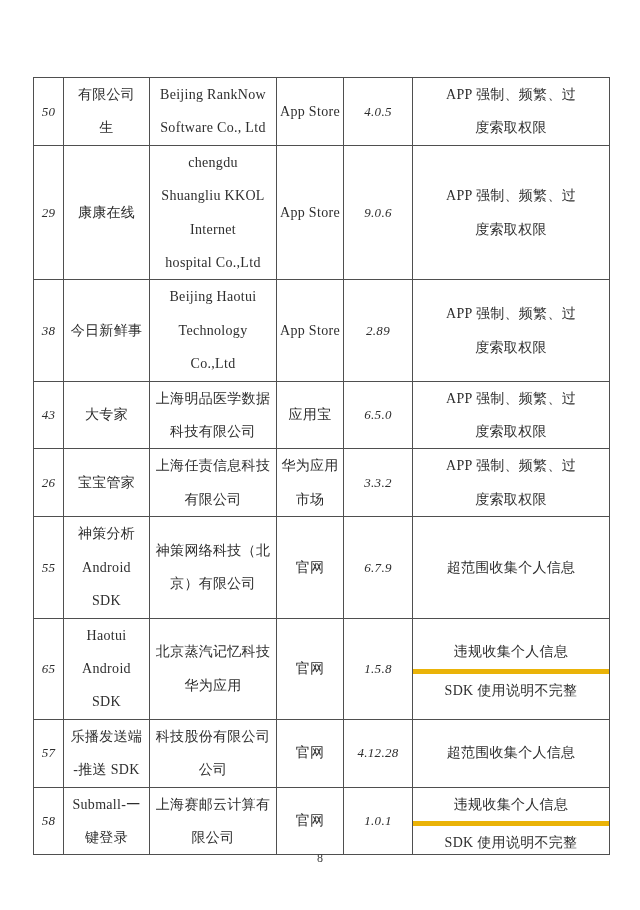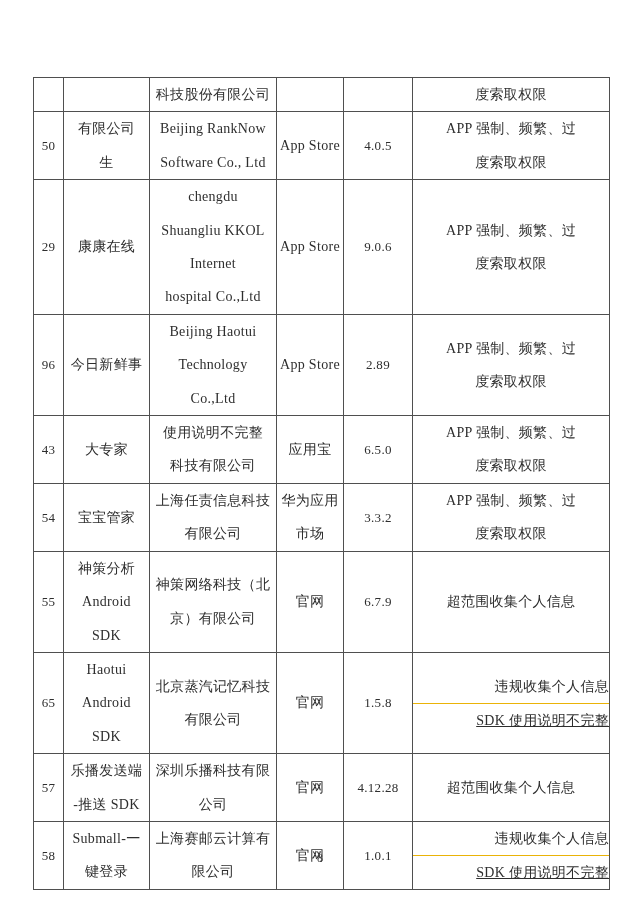--- a/index.html
+++ b/index.html
@@ -25,28 +25,28 @@
     border: 1px solid #4f4f4f;
     text-align: center;
     vertical-align: middle;
     font-size: 14px;
     line-height: 33.4px;
     white-space: pre-line;
     padding: 0 2px;
     overflow: hidden;
     letter-spacing: 0.3px;
   }
-  td.col-version, td.col-id { font-size: 13px; }
+  td.col-version, td.col-id { font-size: 13px; font-style: italic; }
   td.col-issues.split { padding: 0; }
   .sub-issue {
     line-height: 33.4px;
     height: 33.4px;
-    text-align: right;
+    text-align: center;
   }
-  .sub-issue + .sub-issue { border-top: 1px solid #eab308; text-decoration: underline; }
+  .sub-issue + .sub-issue { border-top: 5px solid #eab308; }
   .page-number {
     position: absolute;
     top: 851px;
     left: 0;
     width: 640px;
     text-align: center;
     font-size: 12px;
     color: #3c3c3c;
   }
 </style>
@@ -58,28 +58,20 @@
     <colgroup>
       <col style="width:30px">
       <col style="width:86px">
       <col style="width:127px">
       <col style="width:67px">
       <col style="width:69px">
       <col style="width:197px">
     </colgroup>
     <tbody id="table-body">
         <tr>
-          <td class="col-id"></td>
-          <td class="col-name"></td>
-          <td class="col-company">科技股份有限公司</td>
-          <td class="col-store"></td>
-          <td class="col-version"></td>
-          <td class="col-issues">度索取权限</td>
-        </tr>
-        <tr>
           <td class="col-id">50</td>
           <td class="col-name">有限公司
 生</td>
           <td class="col-company">Beijing RankNow
 Software Co., Ltd</td>
           <td class="col-store">App Store</td>
           <td class="col-version">4.0.5</td>
           <td class="col-issues">APP 强制、频繁、过
 度索取权限</td>
         </tr>
@@ -89,42 +81,42 @@
           <td class="col-company">chengdu
 Shuangliu KKOL
 Internet
 hospital Co.,Ltd</td>
           <td class="col-store">App Store</td>
           <td class="col-version">9.0.6</td>
           <td class="col-issues">APP 强制、频繁、过
 度索取权限</td>
         </tr>
         <tr>
-          <td class="col-id">96</td>
+          <td class="col-id">38</td>
           <td class="col-name">今日新鲜事</td>
           <td class="col-company">Beijing Haotui
 Technology
 Co.,Ltd</td>
           <td class="col-store">App Store</td>
           <td class="col-version">2.89</td>
           <td class="col-issues">APP 强制、频繁、过
 度索取权限</td>
         </tr>
         <tr>
           <td class="col-id">43</td>
           <td class="col-name">大专家</td>
-          <td class="col-company">使用说明不完整
+          <td class="col-company">上海明品医学数据
 科技有限公司</td>
           <td class="col-store">应用宝</td>
           <td class="col-version">6.5.0</td>
           <td class="col-issues">APP 强制、频繁、过
 度索取权限</td>
         </tr>
         <tr>
-          <td class="col-id">54</td>
+          <td class="col-id">26</td>
           <td class="col-name">宝宝管家</td>
           <td class="col-company">上海任责信息科技
 有限公司</td>
           <td class="col-store">华为应用
 市场</td>
           <td class="col-version">3.3.2</td>
           <td class="col-issues">APP 强制、频繁、过
 度索取权限</td>
         </tr>
         <tr>
@@ -135,30 +127,30 @@
 京）有限公司</td>
           <td class="col-store">官网</td>
           <td class="col-version">6.7.9</td>
           <td class="col-issues">超范围收集个人信息</td>
         </tr>
         <tr>
           <td class="col-id">65</td>
           <td class="col-name">Haotui
 Android SDK</td>
           <td class="col-company">北京蒸汽记忆科技
-有限公司</td>
+华为应用</td>
           <td class="col-store">官网</td>
           <td class="col-version">1.5.8</td>
           <td class="col-issues split"><div class="sub-issue">违规收集个人信息</div><div class="sub-issue">SDK 使用说明不完整</div></td>
         </tr>
         <tr>
           <td class="col-id">57</td>
           <td class="col-name">乐播发送端
 -推送 SDK</td>
-          <td class="col-company">深圳乐播科技有限
+          <td class="col-company">科技股份有限公司
 公司</td>
           <td class="col-store">官网</td>
           <td class="col-version">4.12.28</td>
           <td class="col-issues">超范围收集个人信息</td>
         </tr>
         <tr>
           <td class="col-id">58</td>
           <td class="col-name">Submall-一
 键登录</td>
           <td class="col-company">上海赛邮云计算有

